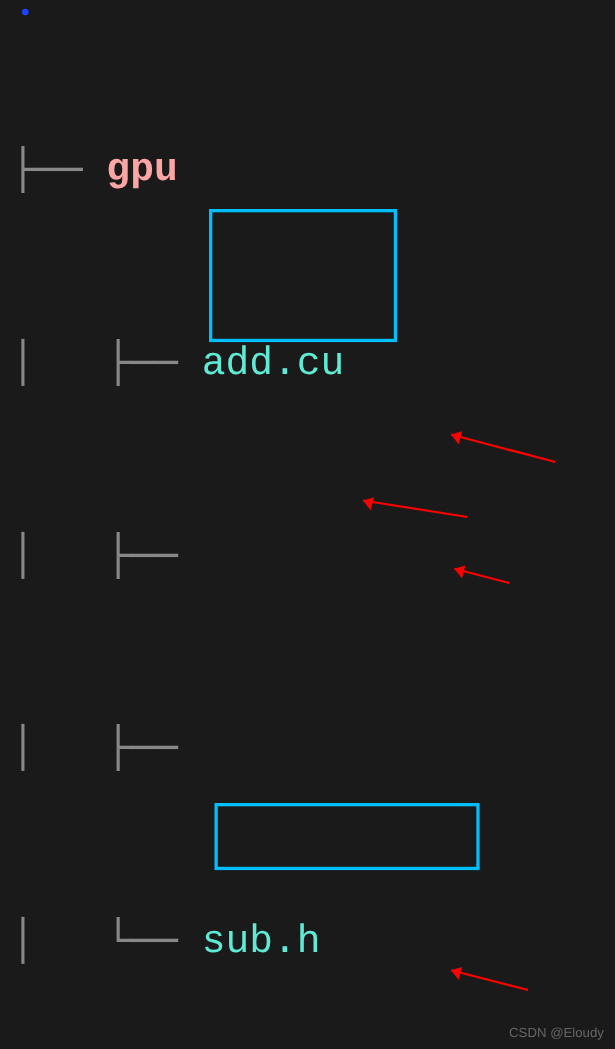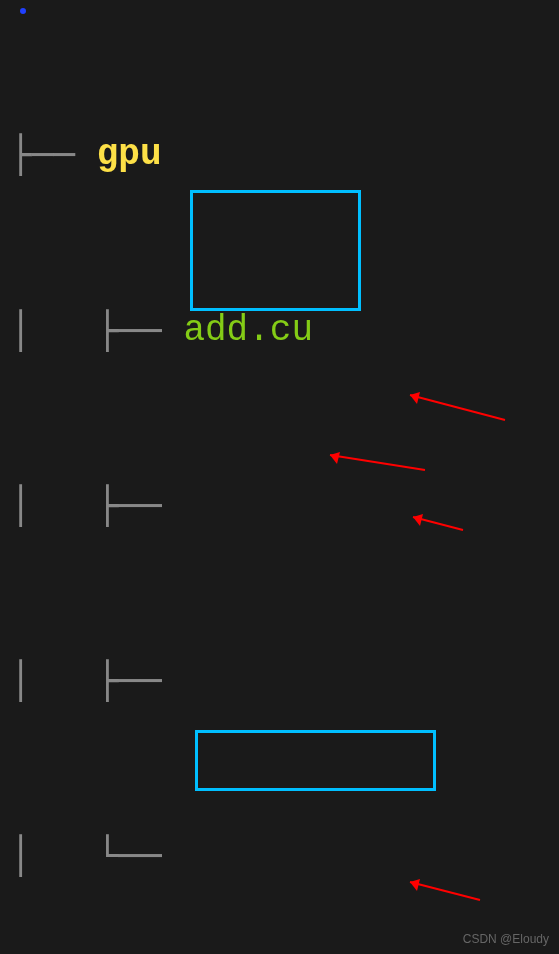--- a/index.html
+++ b/index.html
@@ -21,26 +21,26 @@
     .tree-line {
       display: flex;
       align-items: center;
       height: 60px;
     }
     .connector {
       color: #888;
       font-family: monospace;
     }
     .dir {
-      color: #fde047;
+      color: #fca5a5;
       font-weight: bold;
       text-align: center;
     }
     .file {
-      color: #84cc16;
+      color: #5eead4;
     }
     .highlight-box {
       position: absolute;
       border: 3px solid #00bfff;
       pointer-events: none;
     }
     .arrow {
       position: absolute;
       pointer-events: none;
     }
@@ -63,21 +63,21 @@
 </head>
 <body>
 
 <div class="dot" style="left:20px;top:8px;"></div>
 
 <div class="tree">
   <div class="tree-line"><span class="connector">├── </span><span class="dir">gpu</span></div>
   <div class="tree-line"><span class="connector">│   ├── </span><span class="file">add.cu</span></div>
   <div class="tree-line"><span class="connector">│   ├── </span></div>
   <div class="tree-line"><span class="connector">│   ├── </span></div>
-  <div class="tree-line"><span class="connector">│   └── </span></div>
+  <div class="tree-line"><span class="connector">│   └── </span><span class="file">sub.h</span></div>
   
   
   
   
   
   
   
   
   
   

